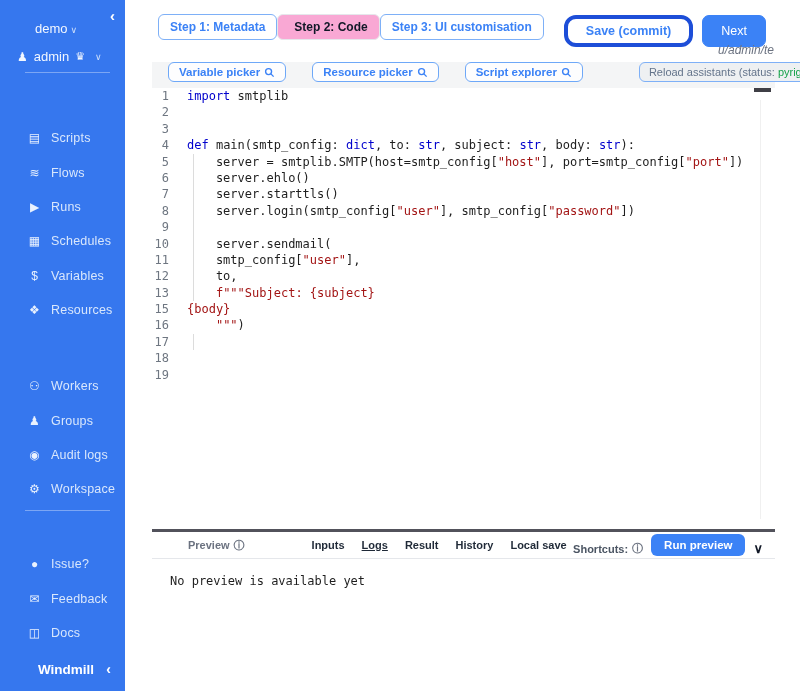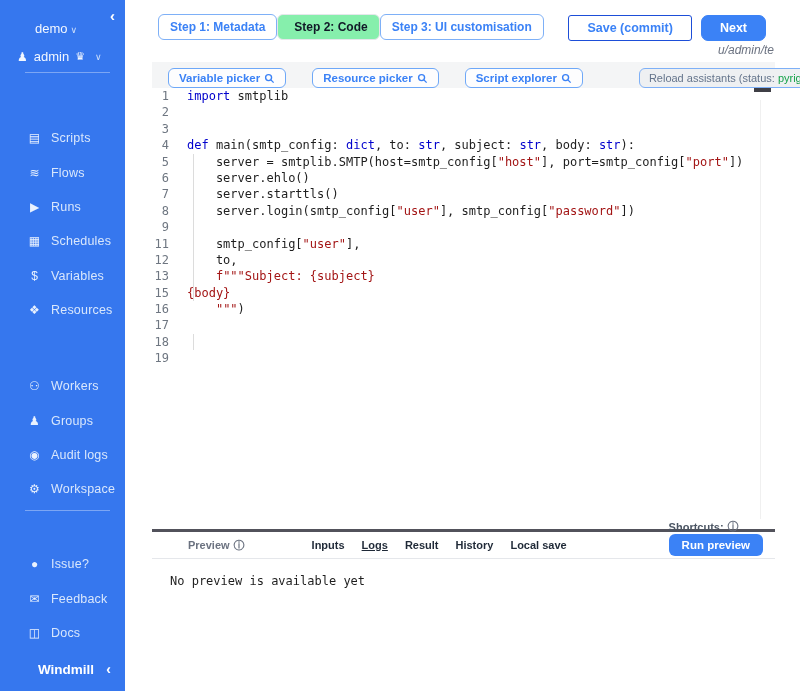--- a/index.html
+++ b/index.html
@@ -33,36 +33,36 @@
   #collapse-bottom { margin-left:auto; margin-right:14px; font-size:14px; font-weight:bold;
                      color:#ffffff; cursor:pointer; }
 
   
   #main { position:absolute; left:150px; top:0; width:626px; height:691px; }
 
   #steps-row { position:absolute; top:14px; left:8px; display:flex; }
   .step-btn { font-family:"Liberation Sans", sans-serif; font-size:12px; font-weight:bold;
               color:#3b82f6; background:#ffffff; border:1px solid #7eb0f7;
               border-radius:6px; padding:5px 11px; cursor:pointer; white-space:nowrap; }
-  .step-btn.active { background:#86efac; border-color:#e5e7eb; color:#111827;padding-left:16px; }
+  .step-btn.active { background:#f9a8d4; border-color:#e5e7eb; color:#111827;padding-left:16px; }
 
   #actions-row { position:absolute; top:15px; right:10px; display:flex; gap:9px; }
   #save-btn { font-family:"Liberation Sans", sans-serif; font-size:12.5px; font-weight:600;
-              color:#3b82f6; background:#ffffff; border:1px solid #1d4ed8;
-              border-radius:3px; padding:5px 18px; cursor:pointer; }
-  #next-btn { font-family:"Liberation Sans", sans-serif; font-size:12.5px; font-weight:bold;
+              color:#3b82f6; background:#ffffff; border:4px solid #1d4ed8;
+              border-radius:12px; padding:5px 18px; cursor:pointer; }
+  #next-btn { font-family:"Liberation Sans", sans-serif; font-size:12.5px; font-weight:normal;
               color:#ffffff; background:#3b82f6; border:1px solid #3b82f6;
               border-radius:7px; padding:5px 18px; cursor:pointer; }
   #script-path { position:absolute; top:43px; right:2px; font-size:12px; font-style:italic;
                  color:#6b7280; }
 
   
   #editor-wrap { position:absolute; left:2px; top:62px; width:623px; height:623px; }
   #editor-toolbar { position:absolute; left:0; top:0; width:623px; height:26px;
-                    background:#f4f5f6; display:flex; align-items:flex-end; gap:26px;
+                    background:#f4f5f6; display:flex; align-items:flex-start; gap:26px;
                     padding-left:16px; }
   .picker-btn { font-family:"Liberation Sans", sans-serif; font-size:11.5px; font-weight:bold;
                 color:#3b82f6; background:#fdfdfe; border:1px solid #6ea8f8;
                 border-radius:6px; padding:3px 10px; cursor:pointer;
                 display:flex; align-items:center; gap:4px; white-space:nowrap; }
   #reload-btn { margin-left:30px; font-family:"Liberation Sans", sans-serif; font-size:11px;
                 color:#64748b; background:#eef0f2; border:1px solid #7eb0f7;
                 border-radius:6px; padding:3px 9px; cursor:pointer; white-space:nowrap; }
   #reload-btn .st-ok { color:#16a34a; }
 
@@ -85,21 +85,21 @@
   #preview-header { position:absolute; left:0; top:470px; width:623px; height:27px;
                     background:#ffffff; border-bottom:1px solid #e5e7eb;
                     display:flex; align-items:center; padding:0 12px; }
   #preview-title { font-size:11px; font-weight:600; color:#6b7280; display:flex;
                    align-items:center; gap:4px;margin-left:24px; }
   .info-glyph { font-size:11px; color:#6b7280; }
   #preview-tabs { display:flex; gap:17px; margin-left:28px;padding-left:39px; }
   .ptab { font-size:11px; font-weight:bold; color:#1f2937; cursor:pointer;
           white-space:nowrap; padding-bottom:1px; }
   .ptab.active { text-decoration:underline; }
-  #preview-right { margin-left:auto; display:flex; align-items:flex-start; gap:0;flex-direction:column; }
+  #preview-right { margin-left:auto; display:flex; align-items:flex-end; gap:8px; }
   #shortcuts-label { font-size:11px; font-weight:600; color:#4b5563; display:flex;
                      align-items:center; gap:4px; }
   #run-preview-btn { font-family:"Liberation Sans", sans-serif; font-size:11.5px;
                      font-weight:bold; color:#ffffff; background:#3b82f6; border:none;
                      border-radius:6px; padding:5px 13px; cursor:pointer; }
   #preview-collapse { font-size:13px; font-weight:bold; color:#111827; cursor:pointer; }
   #preview-content { position:absolute; left:0; top:498px; width:623px; height:125px;
                      background:#ffffff; }
   #preview-message { font-family:"DejaVu Sans Mono", monospace; font-size:12px;
                      color:#1e1e1e; padding:14px 0 0 18px; white-space:pre; }
@@ -264,20 +264,24 @@
           </div>
           <div class="code-row">
             <span class="gutter">8</span>
             <span class="code-text"><span class="tk-d">    server.login(smtp_config[</span><span class="tk-s">"user"</span><span class="tk-d">], smtp_config[</span><span class="tk-s">"password"</span><span class="tk-d">])</span></span>
           </div>
           <div class="code-row">
             <span class="gutter">9</span>
             <span class="code-text"></span>
           </div>
           <div class="code-row">
+            <span class="gutter">10</span>
+            <span class="code-text"><span class="tk-d">    server.sendmail(</span></span>
+          </div>
+          <div class="code-row">
             <span class="gutter">11</span>
             <span class="code-text"><span class="tk-d">    smtp_config[</span><span class="tk-s">"user"</span><span class="tk-d">],</span></span>
           </div>
           <div class="code-row">
             <span class="gutter">12</span>
             <span class="code-text"><span class="tk-d">    to,</span></span>
           </div>
           <div class="code-row">
             <span class="gutter">13</span>
             <span class="code-text"><span class="tk-d">    </span><span class="tk-s">f"""Subject: {subject}</span></span>

